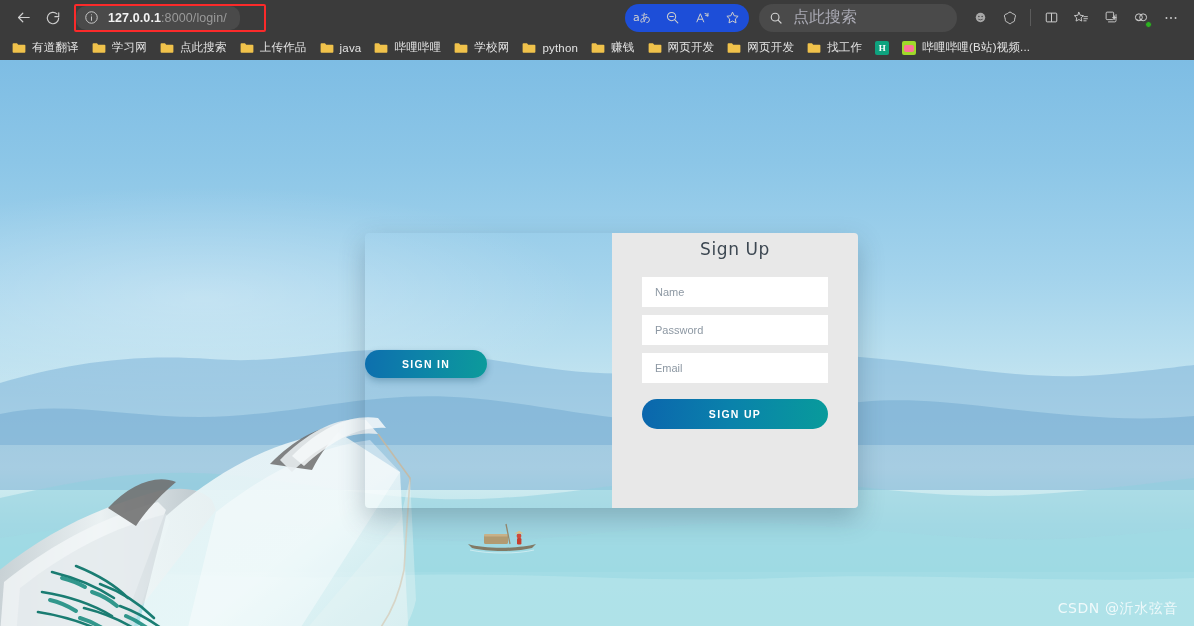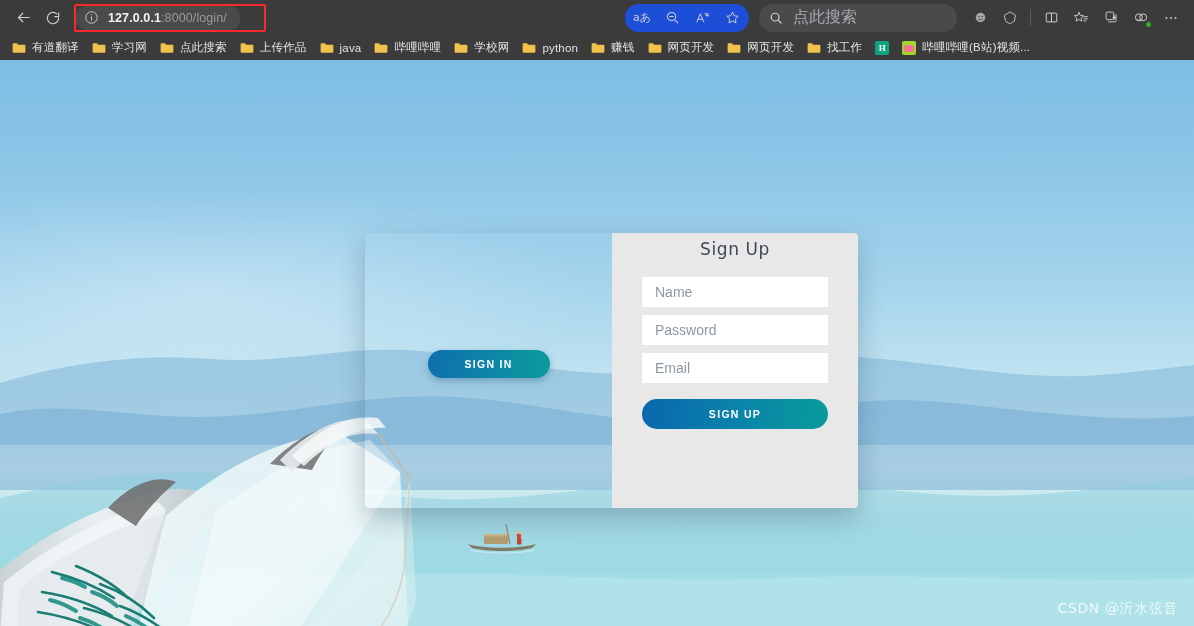--- a/index.html
+++ b/index.html
@@ -225,21 +225,21 @@
     border-radius: 4px;
     box-shadow: 0 10px 26px rgba(40,70,90,0.30);
     overflow: hidden;
     z-index: 10;
   }
   .card-left {
     width: 247px;
     height: 100%;
     display: flex;
     align-items: center;
-    justify-content: center;
+    justify-content: flex-start;
     position: relative;
   }
   .signin-btn {
     width: 122px;
     height: 28px;
     border-radius: 14px;
     background: linear-gradient(95deg, #0d6fae 0%, #0d83a8 45%, #0c9b9b 100%);
     color: #ffffff;
     font-size: 10.5px;
     font-weight: 700;
@@ -270,21 +270,21 @@
     margin-bottom: 18px;
     font-family: "DejaVu Sans", sans-serif;
   }
   .field {
     width: 100%;
     height: 30px;
     background: #ffffff;
     border: none;
     outline: none;
     padding: 0 13px;
-    font-size: 14px;
+    font-size: 11px;
     color: #4a5560;
     margin-bottom: 8px;
     border-radius: 0;
     font-family: "Liberation Sans", sans-serif;
     display: block;
   }
   .field::placeholder { color: #8d98a3; opacity: 1; }
   .signup-btn {
     width: 100%;
     height: 30px;

